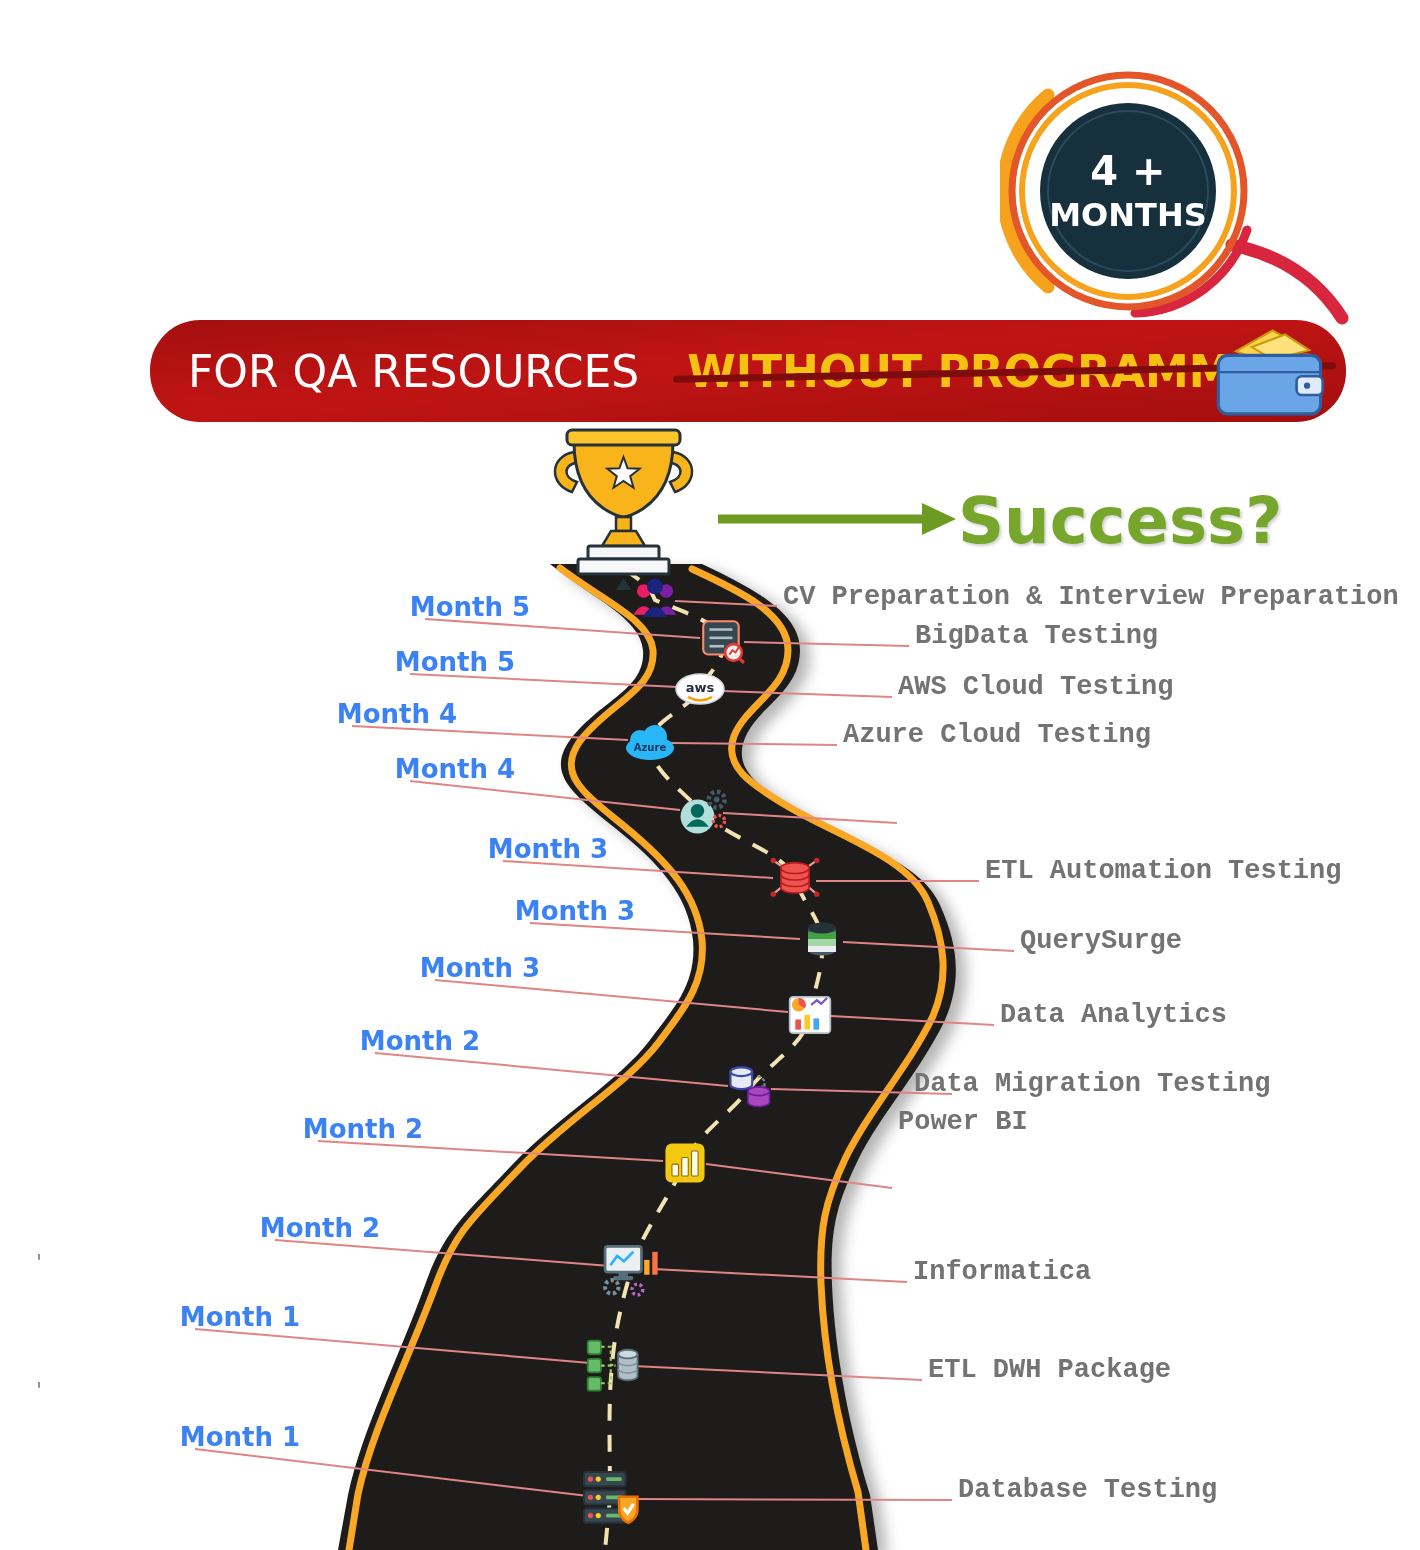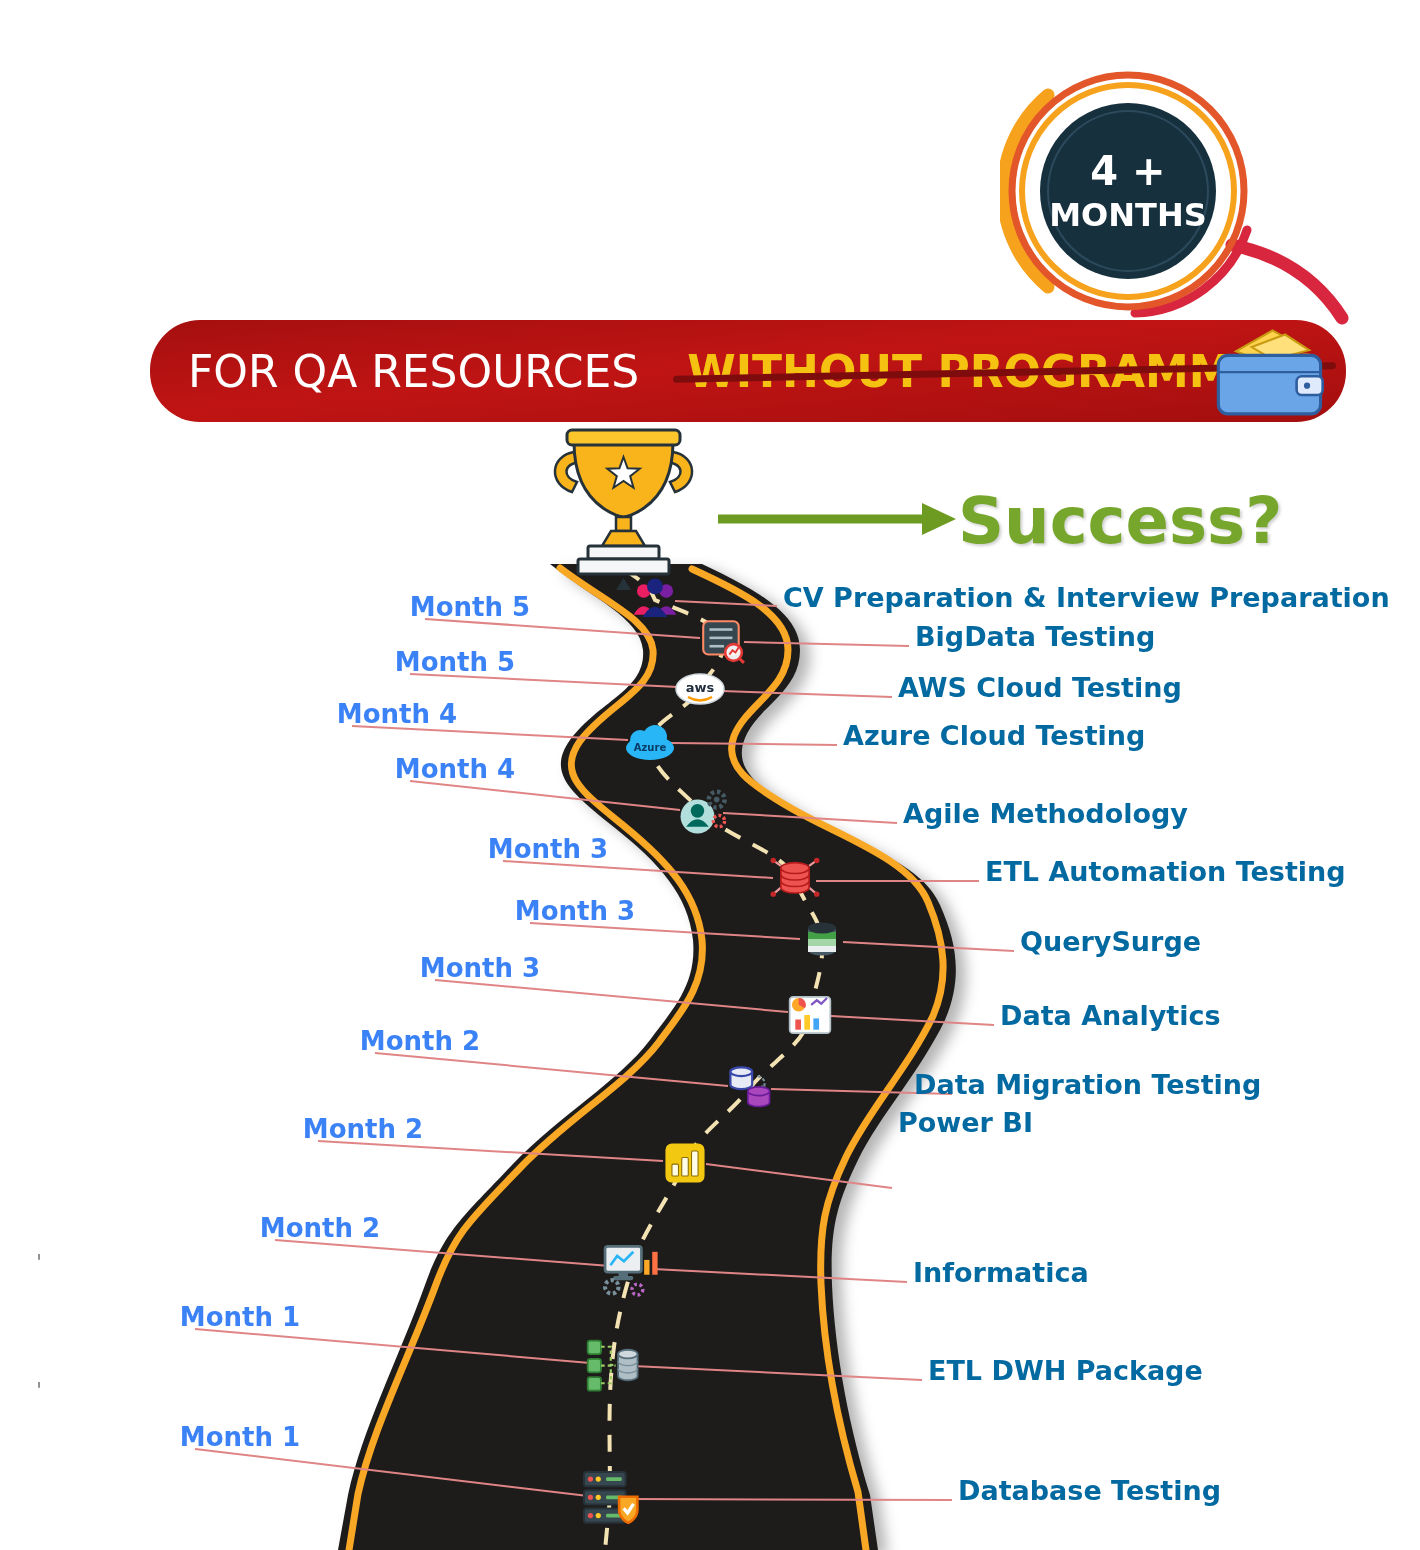--- a/index.html
+++ b/index.html
@@ -20,21 +20,21 @@
   .banner .strike{position:relative;color:#f5c211;font-size:44px;font-weight:800;margin-left:48px;white-space:nowrap;}
   .banner .strike::after{content:"";position:absolute;left:-14px;right:-14px;top:46%;height:7px;
           background:#7e0c0c;border-radius:4px;transform:rotate(-1.2deg);}
   .wallet{position:absolute;right:16px;top:2px;width:120px;height:98px;}
   .badge{position:absolute;left:1000px;top:60px;width:360px;height:272px;z-index:4;}
   .badge text{font-family:"DejaVu Sans","Liberation Sans",sans-serif;}
   .trophy{position:absolute;left:536px;top:422px;width:175px;height:170px;z-index:4;}
   .success{position:absolute;left:958px;top:484px;z-index:4;font-size:64px;font-weight:800;
            color:#76a72c;text-shadow:2px 2px 3px rgba(120,120,120,0.35);white-space:nowrap;}
   .topic{position:absolute;transform:translateY(-50%);z-index:3;font-size:27px;font-weight:700;
-         color:#0369a1;white-space:nowrap;}
+         color:#737373;white-space:nowrap;font-family:Liberation Mono, monospace;}
   .month{position:absolute;transform:translate(-50%,-50%);z-index:3;font-size:26px;font-weight:700;
          color:#3b82f6;white-space:nowrap;}
   .icon{position:absolute;z-index:2;}
   .icon svg{display:block;width:100%;height:100%;}
   .mark{position:absolute;z-index:3;font-size:22px;color:#8a8a8a;}
 </style>
 </head>
 <body>
 
 <div class="canvas">
@@ -187,21 +187,20 @@
       <polygon points="80,168 87.5,156 95,168" fill="#26323a"></polygon>
     </svg>
   </div>
 
   <div class="success">Success?</div>
 
   <div class="topic" style="left:783px;top:597px">CV Preparation &amp; Interview Preparation</div>
   <div class="topic" style="left:915px;top:636px">BigData Testing</div>
   <div class="topic" style="left:898px;top:687px">AWS Cloud Testing</div>
   <div class="topic" style="left:843px;top:735px">Azure Cloud Testing</div>
-  <div class="topic" style="left:903px;top:813px">Agile Methodology</div>
   <div class="topic" style="left:985px;top:871px">ETL Automation Testing</div>
   <div class="topic" style="left:1020px;top:941px">QuerySurge</div>
   <div class="topic" style="left:1000px;top:1015px">Data Analytics</div>
   <div class="topic" style="left:914px;top:1084px">Data Migration Testing</div>
   <div class="topic" style="left:898px;top:1122px">Power BI</div>
   <div class="topic" style="left:913px;top:1272px">Informatica</div>
   <div class="topic" style="left:928px;top:1370px">ETL DWH Package</div>
   <div class="topic" style="left:958px;top:1490px">Database Testing</div>
 
   <div class="month" style="left:470px;top:607px">Month 5</div>

